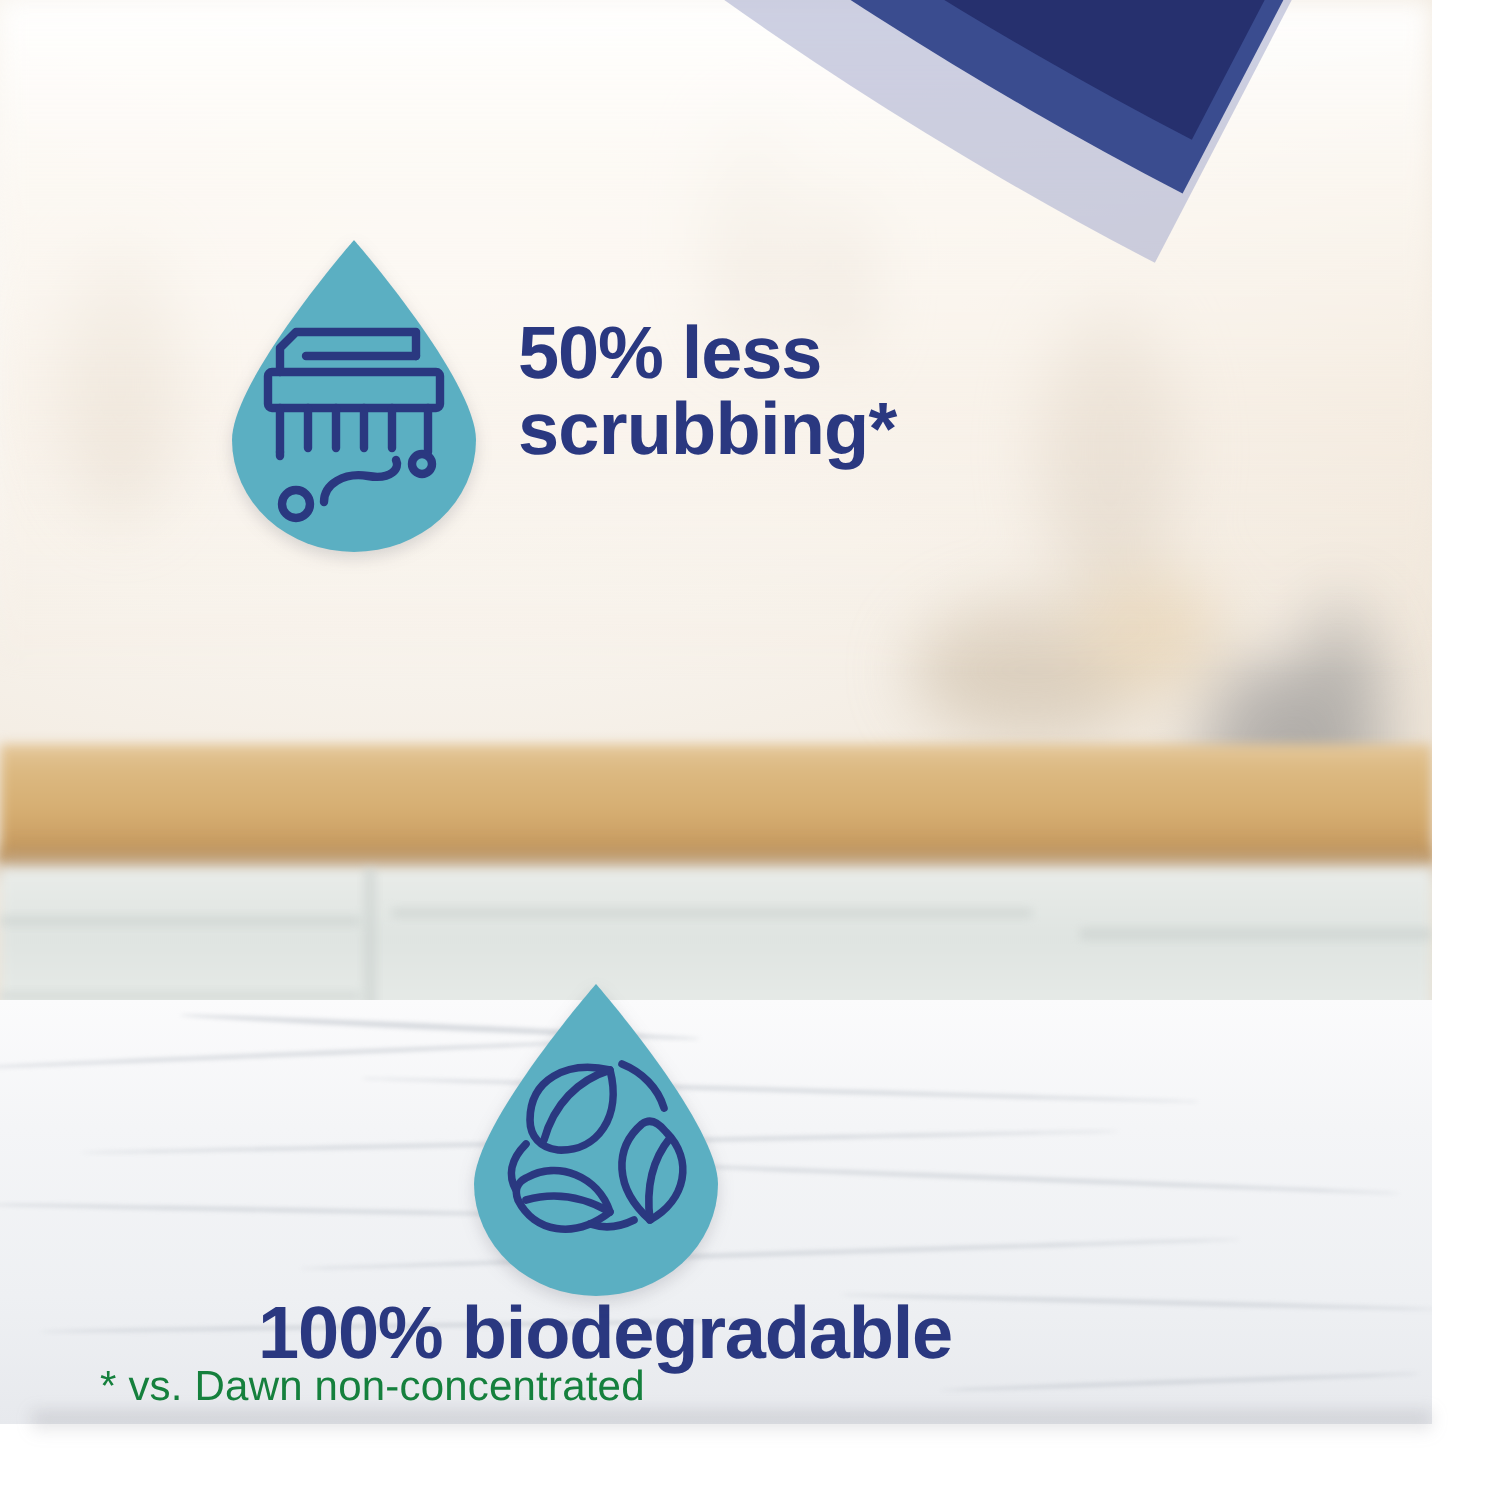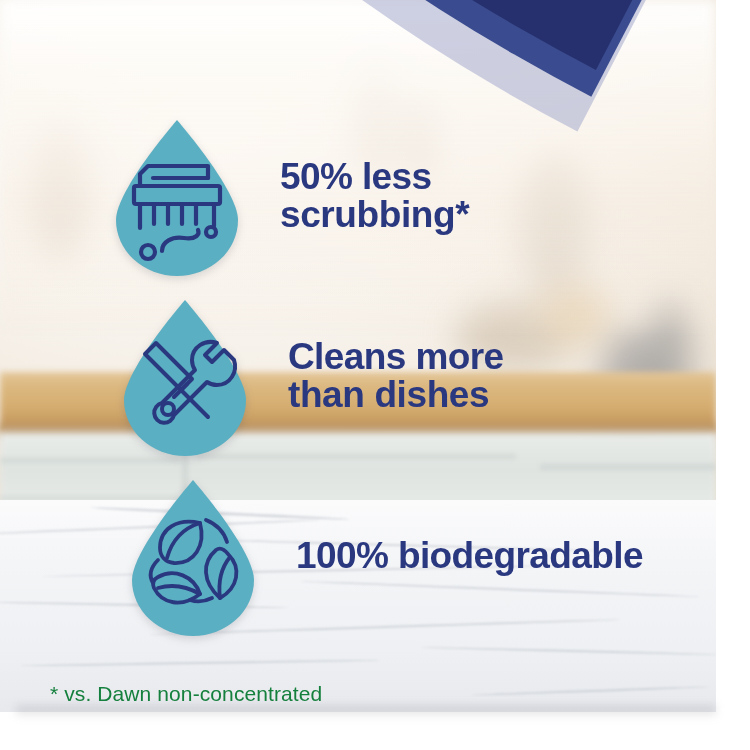--- a/index.html
+++ b/index.html
@@ -196,35 +196,35 @@
   }
 
   
   .benefit-row {
     position: absolute;
     display: flex;
     align-items: center;
   }
   #benefit-row-0 { left: 104px; top: 116px; }
   #benefit-row-1 { left: 112px; top: 296px; }
-  #benefit-row-2 { left: 120px; top: 476px; }
+  #benefit-row-2 { left: 120px; top: 488px; flex-direction: column; }
 
   
   .drop-badge {
     position: relative;
     width: 146px;
     height: 160px;
     flex: 0 0 auto;
     filter: drop-shadow(0 3px 4px rgba(60,60,80,0.18));
   }
   .drop-badge svg { display: block; width: 146px; height: 160px; }
 
   
   .benefit-text {
-    margin-left: 30px;
+    margin-left: 9px;
     color: #2a3880;
     line-height: 1.04;
     white-space: nowrap;
   }
   .benefit-line-1 {
     display: block;
     font-weight: bold;
     font-size: 37px;
     letter-spacing: -0.6px;
   }
@@ -335,40 +335,20 @@
             <circle cx="107" cy="116" r="5"></circle>
           </g>
         </svg>
       </div>
       <div class="benefit-text">
         <span class="benefit-line-1">50% less</span>
         <span class="benefit-line-2">scrubbing*</span>
       </div>
     </div>
 
-    <div class="benefit-row" id="benefit-row-1">
-      <div class="drop-badge">
-        <svg viewBox="0 0 146 160" xmlns="http://www.w3.org/2000/svg">
-          <path d="M73 4 C73 4 134 74 134 104 A61 56 0 0 1 12 104 C12 74 73 4 73 4 Z" fill="#5BAFC2"></path>
-          <g fill="none" stroke="#2A3880" stroke-width="4" stroke-linecap="round" stroke-linejoin="round">
-
-            <path d="M33 58 L44 47 L80 83 L69 94 Z"></path>
-            <path d="M69 94 L96 121"></path>
-            <path d="M62 101 L75 88"></path>
-
-            <path d="M112 54 L100 66 L93 59 L105 47 C93 43 80 51 80 64 C80 68 81 71 83 74 L50 107 A10 10 0 1 0 62 119 L95 86 C98 88 101 89 105 89 C118 89 126 76 122 64 L112 54 Z"></path>
-            <circle cx="56" cy="113" r="6"></circle>
-          </g>
-        </svg>
-      </div>
-      <div class="benefit-text">
-        <span class="benefit-line-1">Cleans more</span>
-        <span class="benefit-line-2">than dishes</span>
-      </div>
-    </div>
 
     <div class="benefit-row" id="benefit-row-2">
       <div class="drop-badge">
         <svg viewBox="0 0 146 160" xmlns="http://www.w3.org/2000/svg">
           <path d="M73 4 C73 4 134 74 134 104 A61 56 0 0 1 12 104 C12 74 73 4 73 4 Z" fill="#5BAFC2"></path>
           <g fill="none" stroke="#2A3880" stroke-width="3.8" stroke-linecap="round" stroke-linejoin="round">
 
             <path d="M40 72 C40 52 58 42 80 47 C86 70 74 88 54 87 C45 86 40 80 40 72 Z"></path>
             <path d="M80 47 C64 52 52 64 47 82"></path>
 

